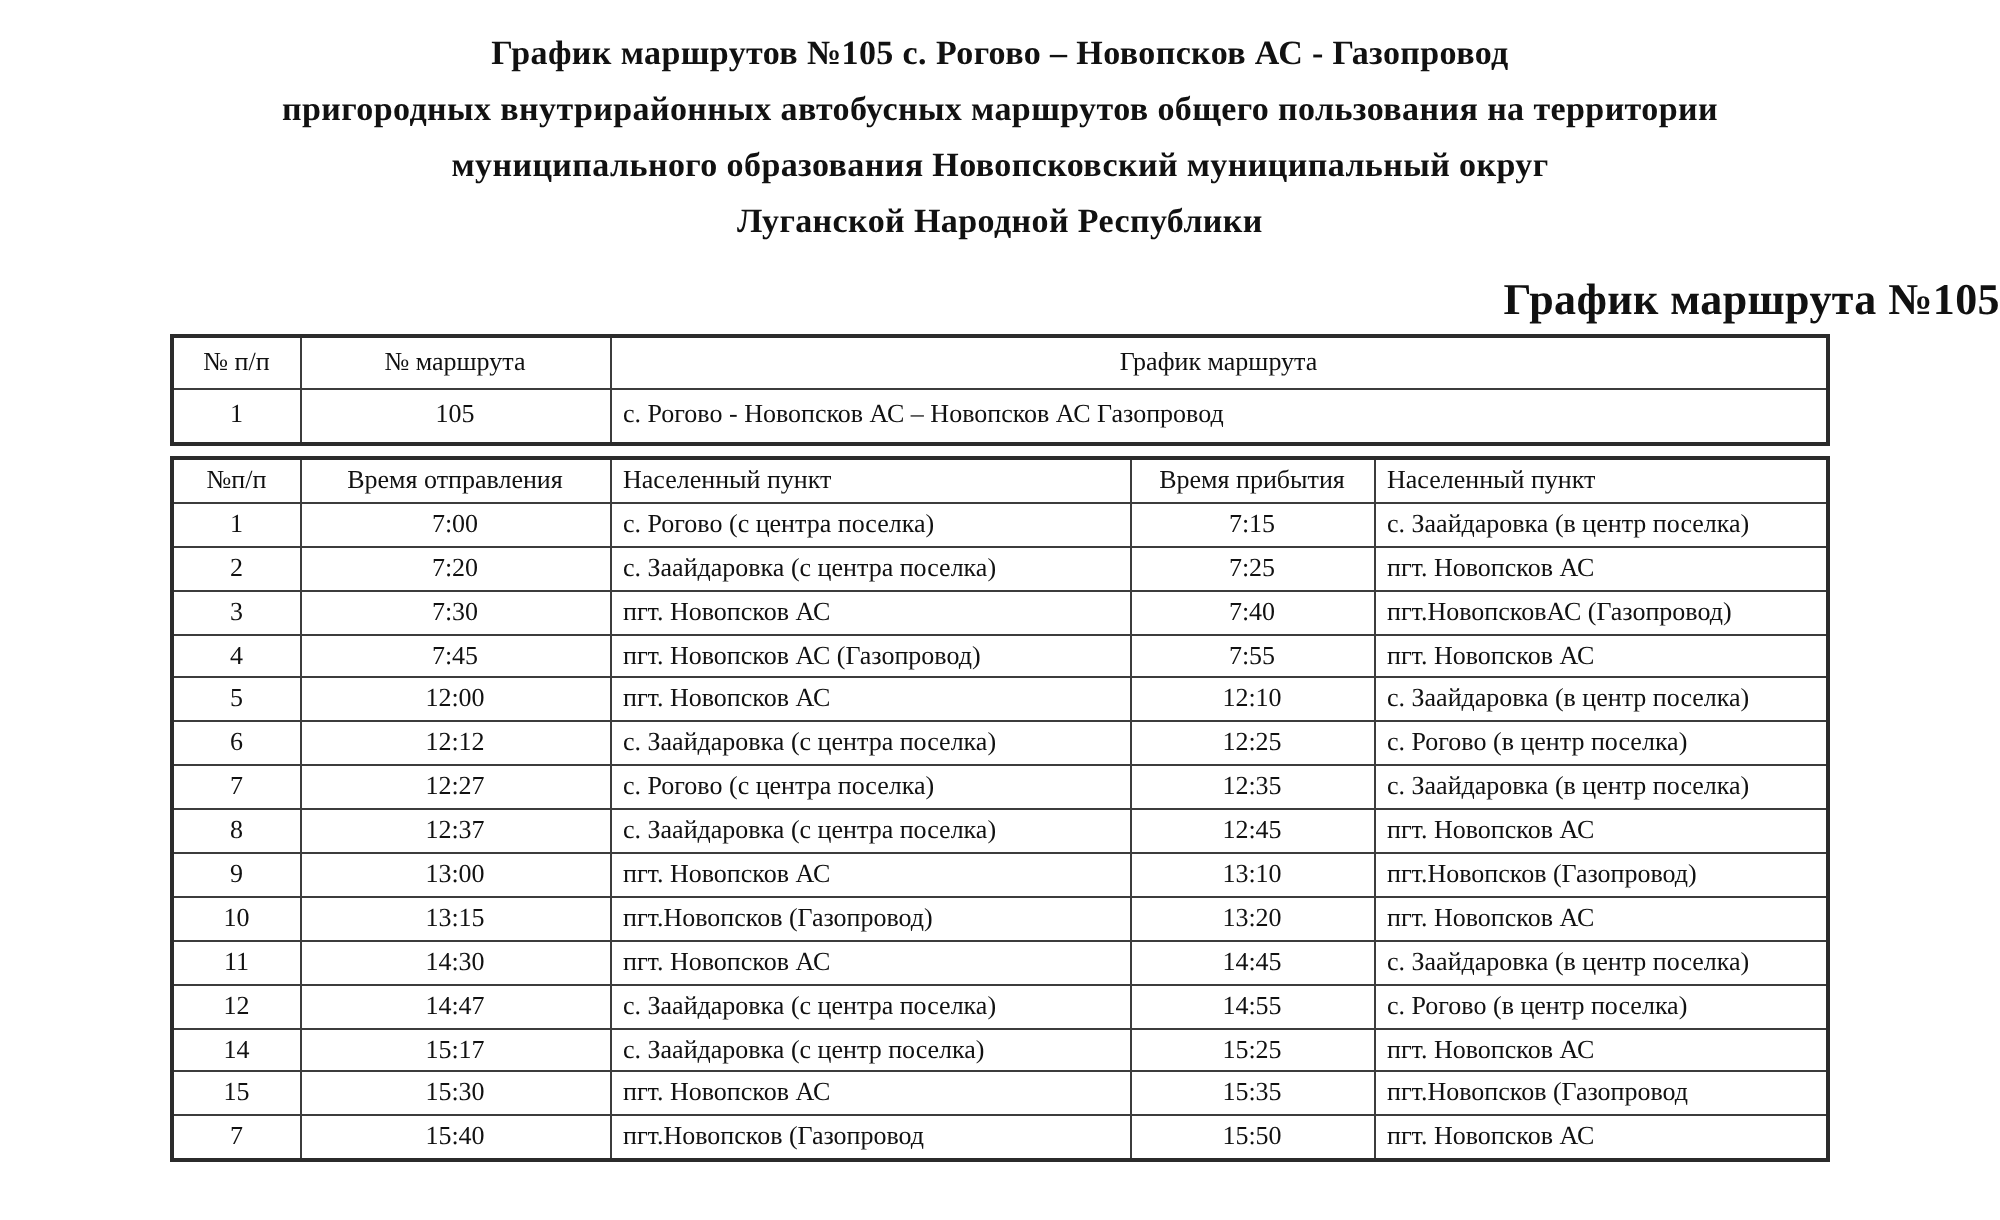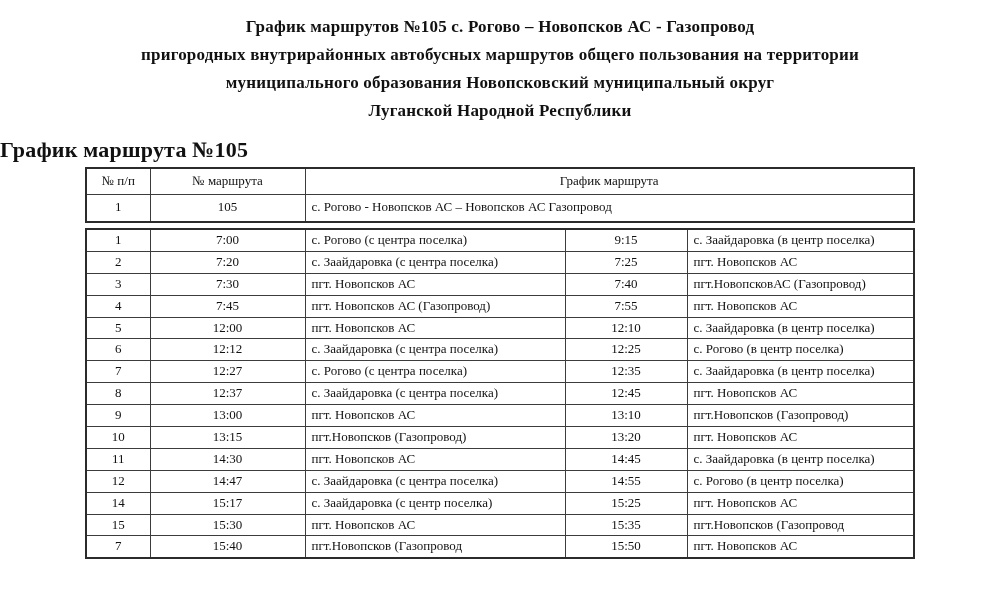--- a/index.html
+++ b/index.html
@@ -18,21 +18,21 @@
     text-align: center;
   }
   .doc-header .hline {
     font-weight: bold;
     font-size: 17px;
     line-height: 28px;
     letter-spacing: 0.2px;
     font-family: Liberation Serif, serif;
   }
   .table-title {
-    text-align: left;
+    text-align: right;
     font-weight: bold;
     font-size: 22px;
     margin-top: 12px;
     margin-bottom: 4px;
     letter-spacing: 0.2px;
   }
   .tables-wrap {
     margin-left: 85px;
     width: 766px;
   }
@@ -95,25 +95,32 @@
 
   <table class="schedule-table">
     <colgroup>
       <col style="width:64px">
         <col style="width:155px">
         <col style="width:260px">
         <col style="width:122px">
         <col style="width:227px">
     </colgroup>
     <tbody>
+      <tr class="sc-head">
+        <td class="ta-c">№п/п</td>
+        <td class="ta-c">Время отправления</td>
+        <td class="ta-l">Населенный пункт</td>
+        <td class="ta-c">Время прибытия</td>
+        <td class="ta-l">Населенный пункт</td>
+      </tr>
     <tr class="sc-row">
           <td class="ta-c">1</td>
           <td class="ta-c">7:00</td>
           <td class="ta-l">с. Рогово (с центра поселка)</td>
-          <td class="ta-c">9:15</td>
+          <td class="ta-c">7:15</td>
           <td class="ta-l">с. Заайдаровка (в центр поселка)</td>
         </tr>
         <tr class="sc-row">
           <td class="ta-c">2</td>
           <td class="ta-c">7:20</td>
           <td class="ta-l">с. Заайдаровка (с центра поселка)</td>
           <td class="ta-c">7:25</td>
           <td class="ta-l">пгт. Новопсков АС</td>
         </tr>
         <tr class="sc-row">

